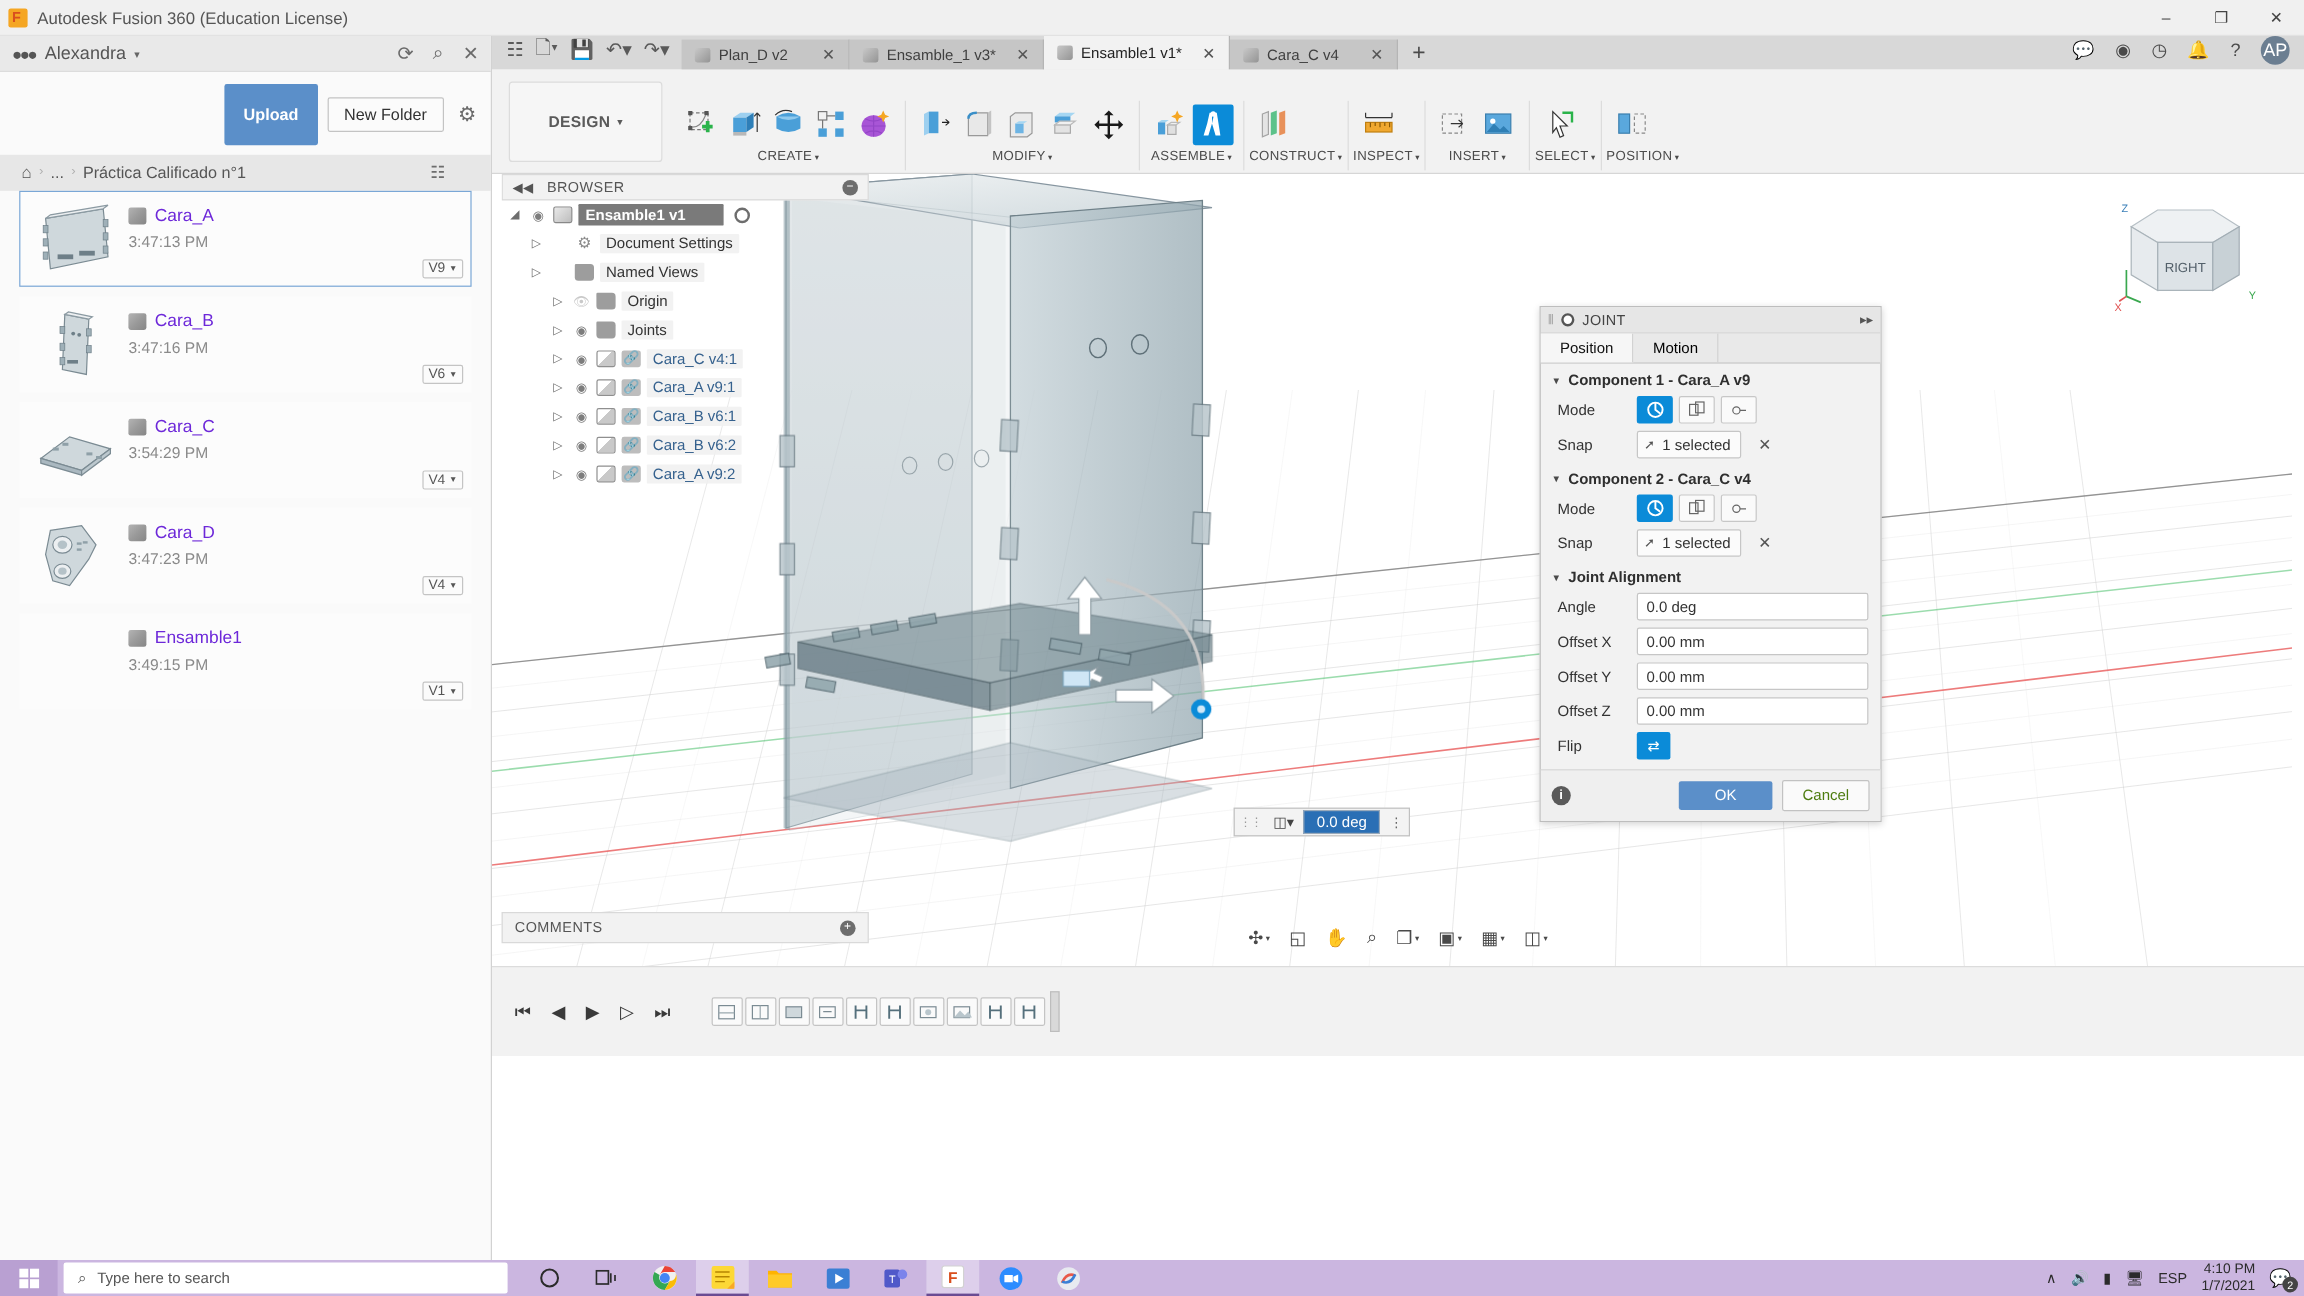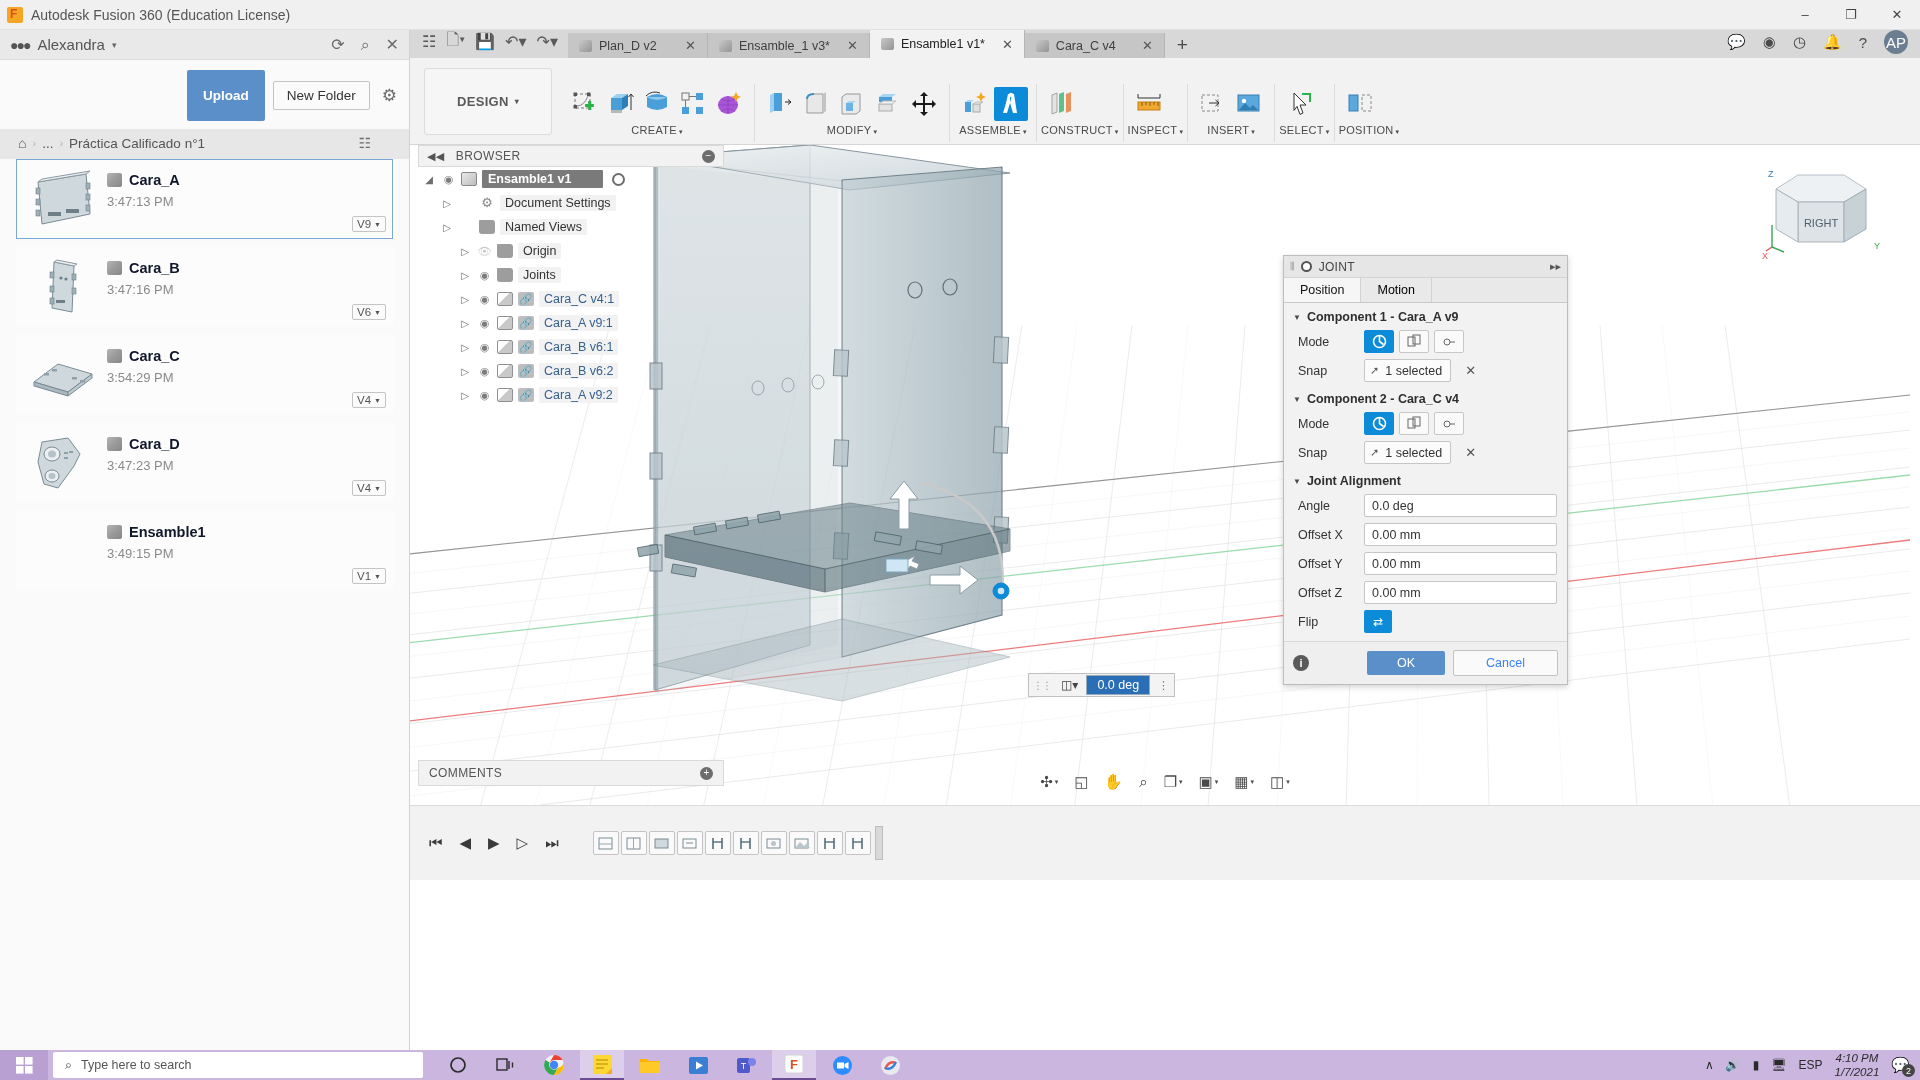--- a/index.html
+++ b/index.html
@@ -84,21 +84,21 @@
     width: 76px; height: 72px; margin: 4px 2px 0 8px; flex: none;
     display: flex; align-items: center; justify-content: center;
   }
   .file-meta { padding: 12px 0 0 4px; }
   .file-name-row { display: flex; align-items: center; gap: 7px; }
   .cube-ico {
     width: 15px; height: 14px; display: inline-block; flex: none;
     background: linear-gradient(135deg,#b4b4b4 0%,#9a9a9a 50%,#868686 100%);
     border-radius: 2px;
   }
-  .file-name { font-size: 14.5px; font-weight: bold; color: #0f172a; }
+  .file-name { font-size: 14.5px; font-weight: normal; color: #6d28d9; }
   .file-time { font-size: 13px; color: #8a8a8a; margin-top: 6px; }
   .ver-badge {
     position: absolute; right: 6px; bottom: 6px; font-size: 11.5px; color: #555;
     border: 1px solid #c4c4c4; background: #fbfbfb; border-radius: 2px;
     padding: 1px 4px; display: flex; align-items: center; gap: 3px;
   }
   .ver-badge .vc { font-size: 7px; }
 
   
   .topbar {
@@ -269,22 +269,22 @@
   }
   .jd-info {
     width: 16px; height: 16px; border-radius: 50%; background: #5a5a5a; color: #fff;
     font-size: 11px; text-align: center; line-height: 16px; font-weight: bold;
   }
   .jd-ok {
     margin-left: auto; background: #5b8fc9; color: #fff; border: none;
     padding: 5px 30px; font-size: 12.5px; border-radius: 2px; cursor: pointer;
   }
   .jd-cancel {
-    background: #fafafa; border: 1px solid #c2c2c2; color: #3b82f6;
-    padding: 5px 32px; font-size: 12.5px; border-radius: 2px; cursor: pointer;
+    background: #fafafa; border: 1px solid #c2c2c2; color: #4d7c0f;
+    padding: 5px 16px; font-size: 12.5px; border-radius: 2px; cursor: pointer;
   }
 
   
   .viewcube { position: absolute; right: 38px; top: 18px; width: 120px; height: 110px; }
 
   
   .angle-box {
     position: absolute; left: 1028px; top: 673px; display: flex; align-items: center;
     background: #f3f3f3; border: 1px solid #c0c0c0; height: 24px; z-index: 15;
   }
@@ -351,21 +351,21 @@
   .tb-icons { display: flex; align-items: center; gap: 4px; margin-left: 8px; }
   .tb-app {
     width: 44px; height: 30px; display: flex; align-items: center; justify-content: center;
     position: relative; cursor: pointer;
   }
   .tb-app.active { background: rgba(255,255,255,.35); border-bottom: 2px solid #6a4c93; }
   .tb-right {
     margin-left: auto; display: flex; align-items: center; gap: 12px;
     padding-right: 10px; font-size: 12px; color: #2b2b2b;
   }
-  .tb-clock { text-align: center; line-height: 14px; font-size: 11.5px; font-style: italic; }
+  .tb-clock { text-align: right; line-height: 14px; font-size: 11.5px; }
   .tb-notif { position: relative; font-size: 15px; }
   .tb-badge {
     position: absolute; right: -5px; bottom: -3px; background: #444; color: #fff;
     border-radius: 50%; width: 13px; height: 13px; font-size: 9px;
     display: flex; align-items: center; justify-content: center;
   }
 </style>
 </head>
 <body>
 

